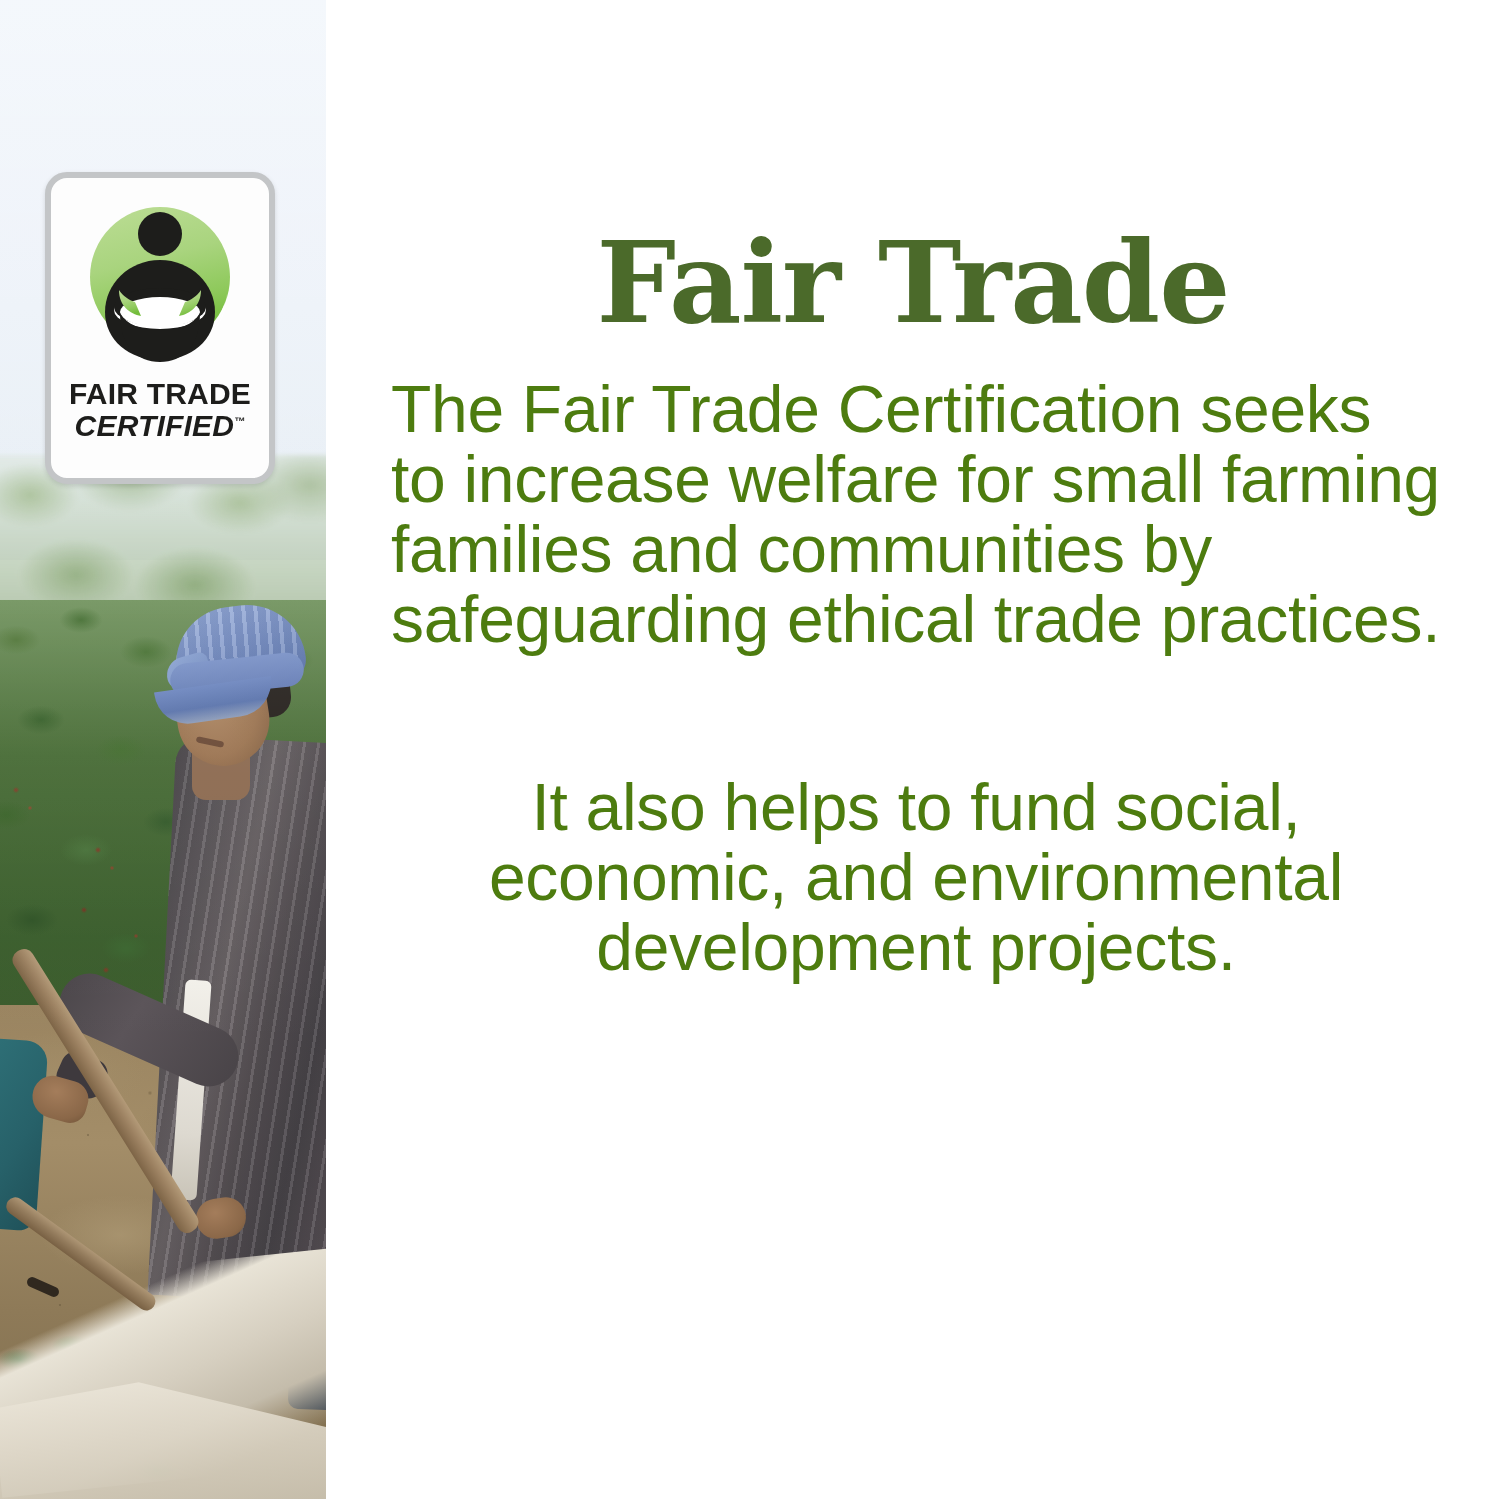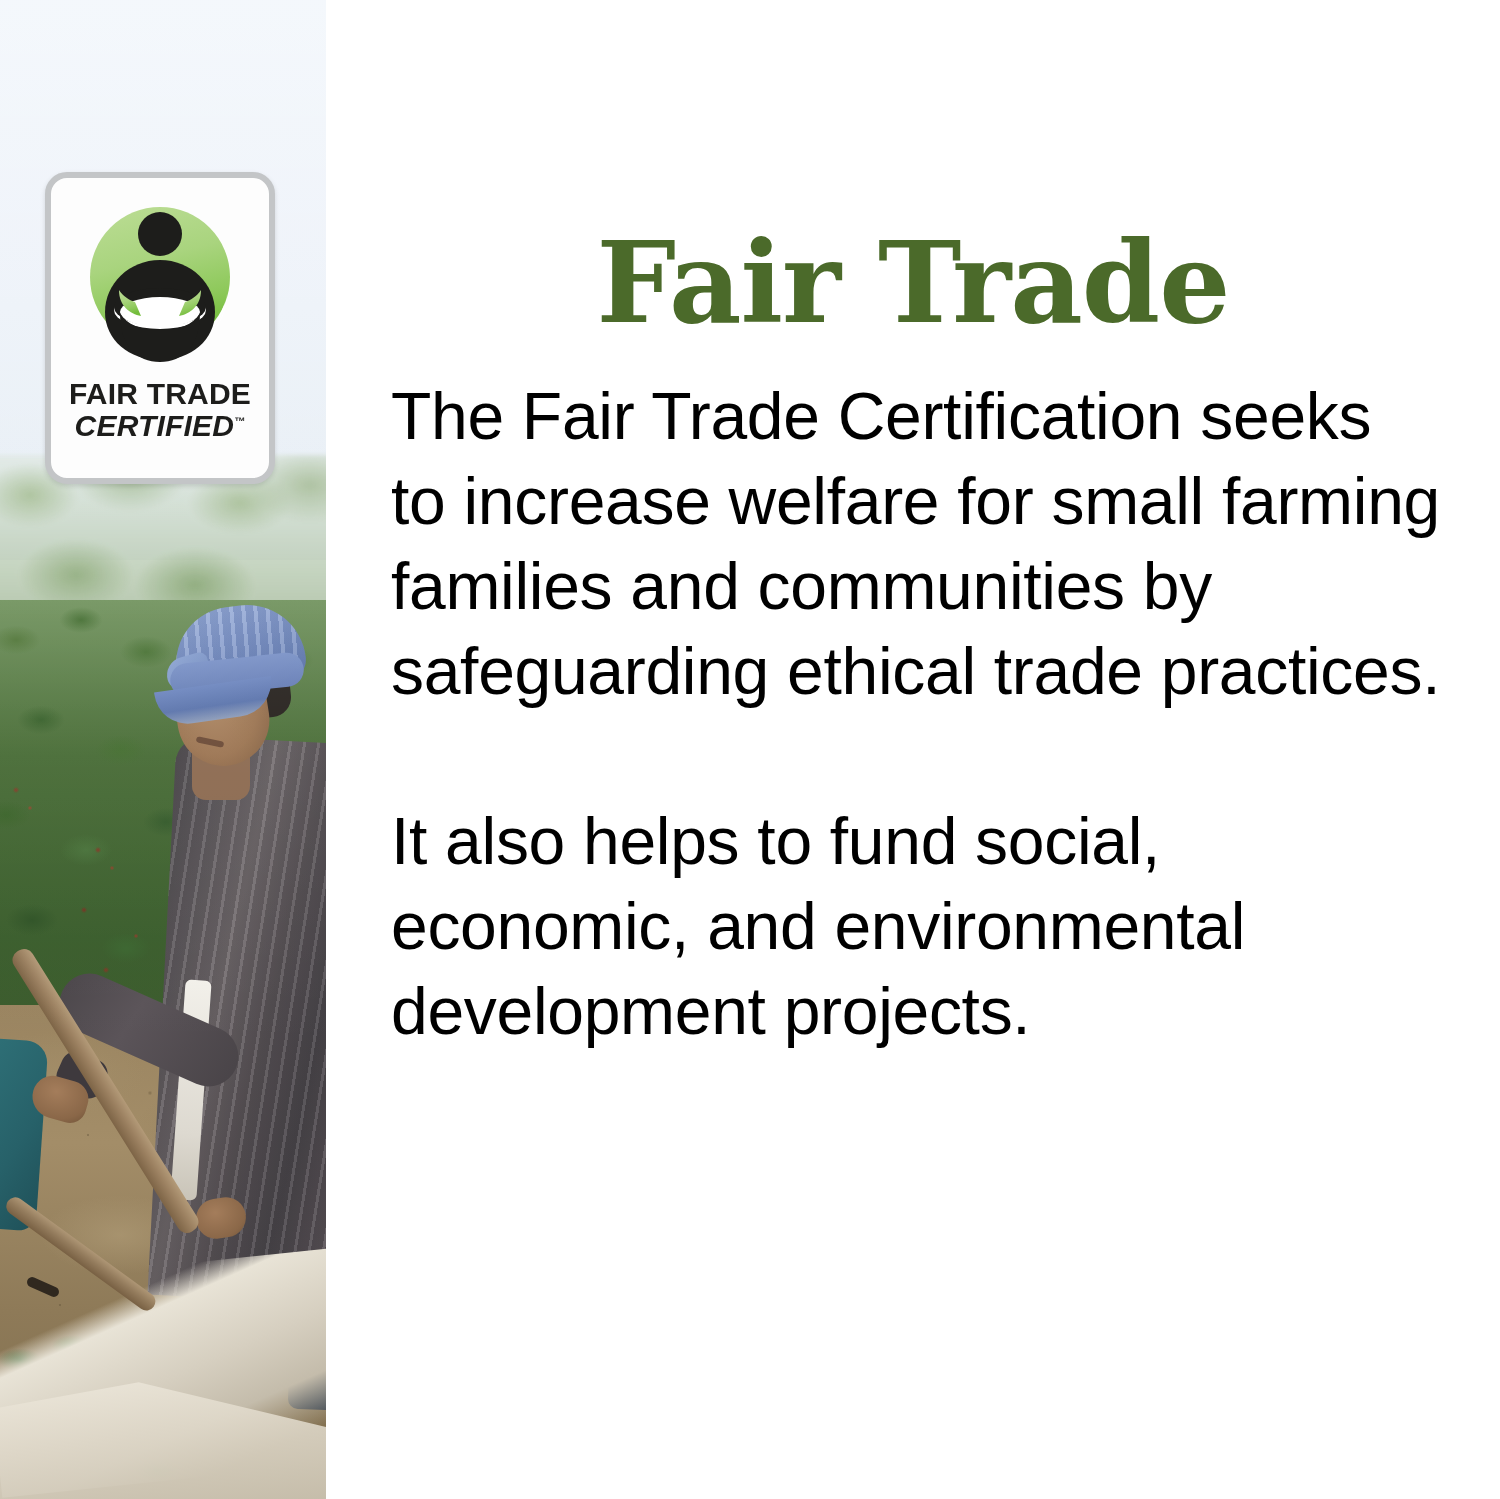--- a/index.html
+++ b/index.html
@@ -435,26 +435,26 @@
   .body-block {
     position: absolute;
     left: 65px;
     top: 374px;
     width: 1050px;
   }
   .para {
     font-family: "Liberation Sans Narrow", "Liberation Sans", sans-serif;
     font-stretch: condensed;
     font-size: 66px;
-    line-height: 85px;
-    color: #000000;
+    line-height: 70px;
+    color: #4d7c0f;
     margin: 0;
     letter-spacing: -0.3px;
   }
-  .para + .para { margin-top: 85px; }
+  .para + .para { margin-top: 118px; text-align: center; }
 </style>
 </head>
 <body>
 
 <div class="page">
 
   <div class="photo-panel">
     <div class="ph-sky"></div>
     <div class="ph-hedge-far"></div>
     <div class="ph-hedge"></div>

